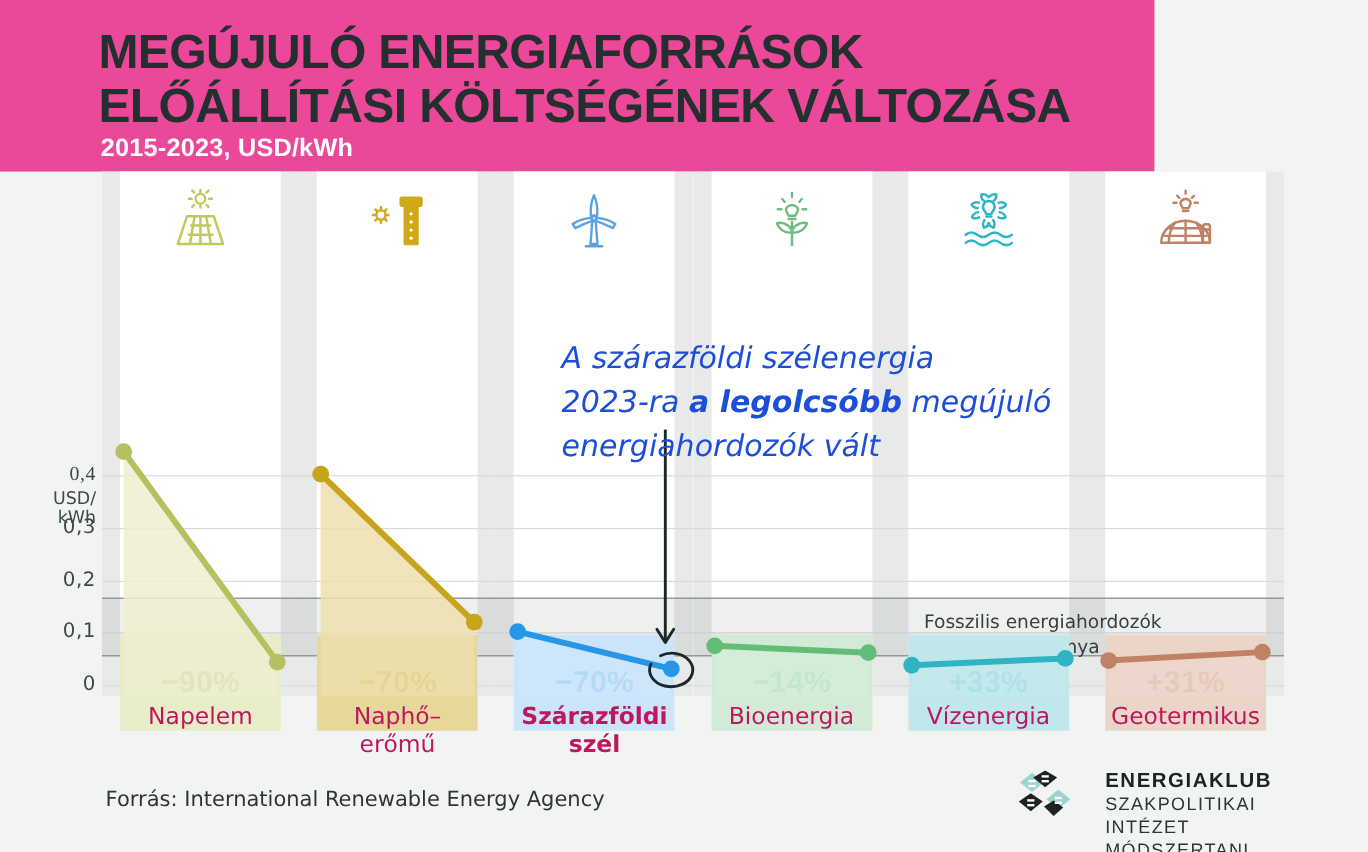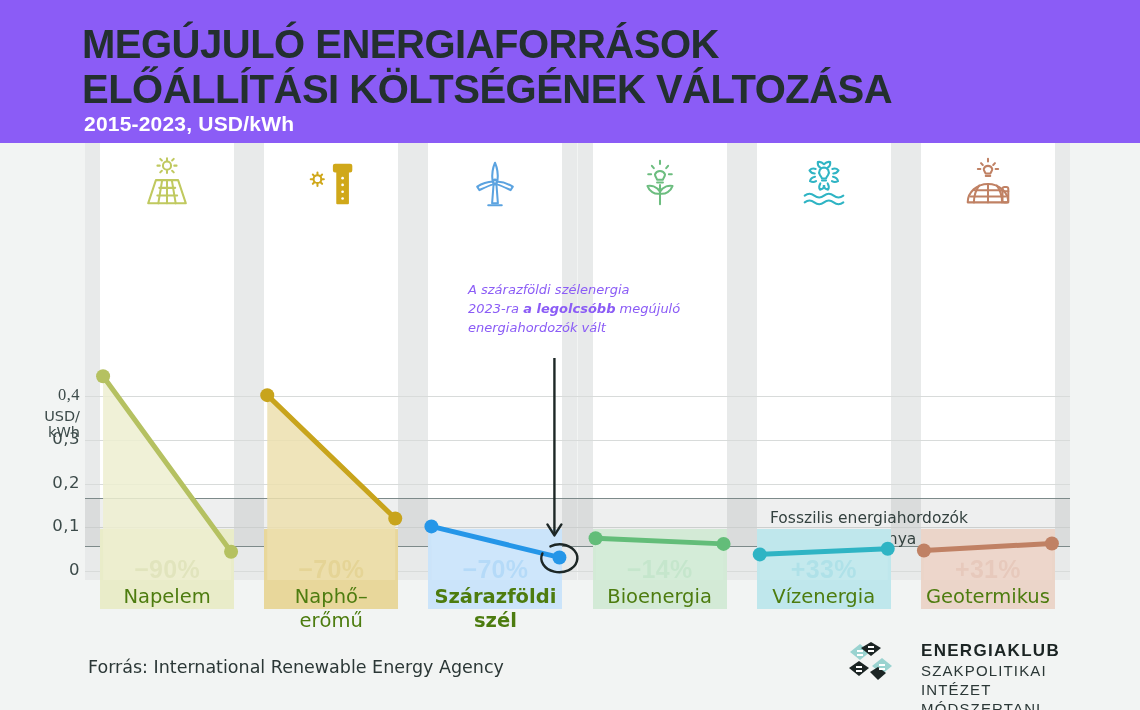--- a/index.html
+++ b/index.html
@@ -7,22 +7,22 @@
   body {
     font-family: "DejaVu Sans", sans-serif;
     background: #f2f4f3;
     overflow: hidden;
     position: relative;
   }
   #root { position: relative; width: 1140px; height: 710px; }
 
   
   .header {
-    position: absolute; left: 0; top: 0; width: 1140px; height: 143px;
-    background: #8b5cf6;
+    position: absolute; left: 0; top: 0; width: 962px; height: 143px;
+    background: #ec4899;
   }
   .header .title {
     position: absolute; left: 82px; top: 22px;
     width: 1020px;
     font-family: "Liberation Sans", sans-serif;
     font-weight: bold;
     font-size: 40px;
     line-height: 1.12;
     letter-spacing: -0.5px;
     color: #23302f;
@@ -108,36 +108,36 @@
     position: absolute; top: 10px;
     display: flex; align-items: center; justify-content: center;
     width: 70px; height: 62px;
   }
 
   
   .annot {
     position: absolute;
     font-family: "DejaVu Sans", sans-serif;
     font-style: italic;
-    font-size: 13px;
+    font-size: 25px;
     line-height: 1.45;
-    color: #8b5cf6;
+    color: #1d4ed8;
     width: 430px;
   }
   .annot b { font-weight: bold; font-style: italic; }
 
   
   .xlabels { position: absolute; left: 0; top: 585px; width: 1140px; height: 60px; }
   .xlabel {
     position: absolute; top: 0;
     text-align: center;
     font-family: "DejaVu Sans", sans-serif;
     font-size: 19.5px;
     line-height: 1.25;
-    color: #4d7c0f;
+    color: #be185d;
   }
   .xlabel.bold { font-weight: bold; }
 
   
   .source {
     position: absolute; left: 88px; top: 657px;
     font-family: "DejaVu Sans", sans-serif;
     font-size: 17.5px;
     color: #2b3736;
   }

